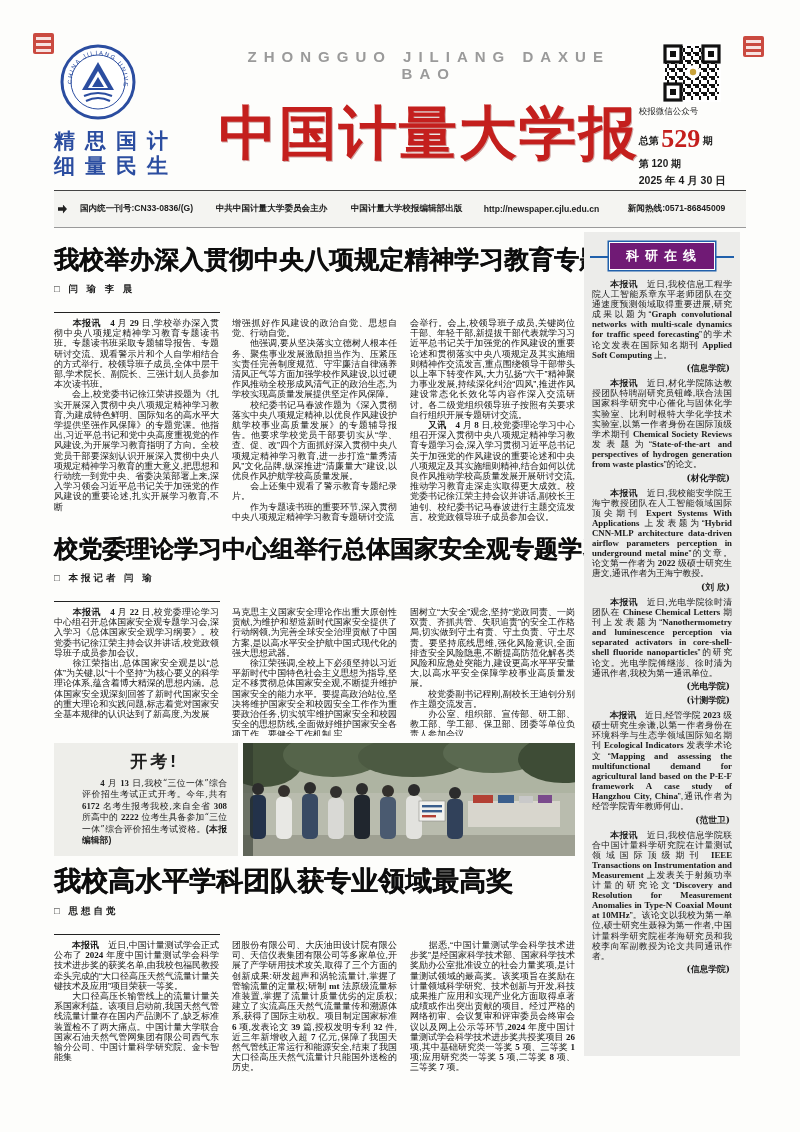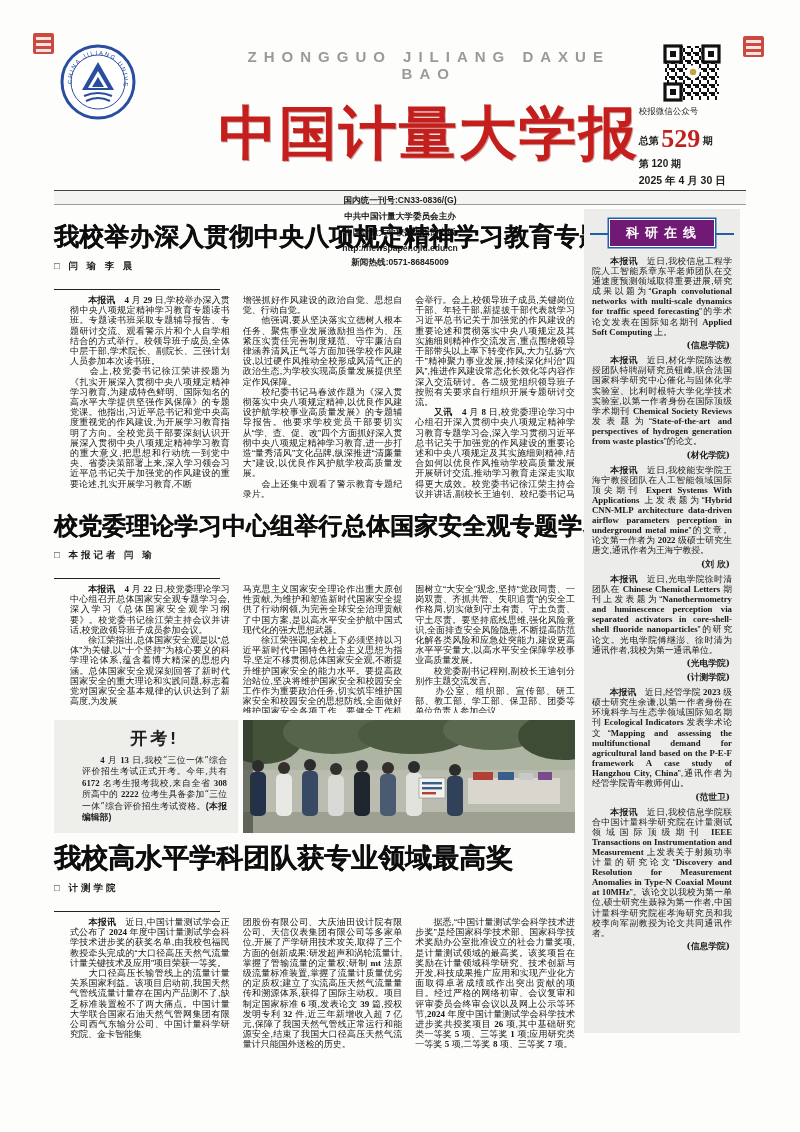--- a/index.html
+++ b/index.html
@@ -32,37 +32,37 @@
   .qr-caption { margin-top:4px; font-size:8.5px; color:#222; }
   .issue-line { margin-top:6px; white-space:nowrap; }
   .issue-line .no { color:#c41f1d; font-size:26px; font-weight:bold; font-family:"Liberation Serif",serif; vertical-align:-3px; }
   .issue-line .lab { font-size:10px; font-weight:bold; }
   .volume { margin-top:3px; font-size:10px; font-weight:bold; }
   .date { margin-top:3px; font-size:10.5px; font-weight:bold; }
 
   
   .infobar {
     margin:8px 54px 0 54px; border-top:1.5px solid #444; border-bottom:1px solid #9a9a9a;
-    background:#f4f4f1; height:15px; display:flex; align-items:center; gap:4px;
-    font-size:8.6px; font-weight:bold; color:#222; padding:0 4px;flex-direction:column;
+    background:#f4f4f1; height:38px; display:flex; align-items:center; gap:4px;
+    font-size:8.6px; font-weight:bold; color:#222; padding:0 4px;
   }
   .infobar span.it { flex:1; text-align:center; white-space:nowrap; }
   .arrow-marker { width:9px; height:9px; background:#222; clip-path:polygon(0 30%,55% 30%,55% 0,100% 50%,55% 100%,55% 70%,0 70%); }
 
   
   .content { display:flex; gap:9px; padding:4px 54px 0 54px; }
   main { width:521px; }
 
   h1.head { font-size:25px; line-height:31px; font-weight:900; letter-spacing:0px;
             text-align:center; color:#0d0d0d; text-shadow:.6px 0 0 currentColor; white-space:nowrap; }
   h1.head.h2 { font-size:24px; margin-top:12px; }
   h1.head.h3 { font-size:27px; text-align:left; margin-top:10px; white-space:nowrap; }
   .byline { width:166px; margin:8px 0 5px 0; border-bottom:1.5px solid #222;
             padding-bottom:16px; font-size:9.5px; font-weight:bold; letter-spacing:3px; }
-  .cols { display:flex; gap:13px;margin-left:16px; }
+  .cols { display:flex; gap:13px; }
   .col { flex:1; font-size:9px; line-height:10.2px; text-align:justify;
          white-space:pre-wrap; overflow:hidden; color:#161616; }
   .cols-a1 { height:203px; }
   .cols-a2 { height:129px; }
   .cols-a3 { height:152px; }
   .lat { font-weight:bold; font-family:"Liberation Serif", serif; }
 
   
   .photo-row { display:flex; gap:5px; height:113px; margin:7px 0 2px 0; }
   .caption-panel { width:184px; background:#eeeeea; padding:7px 11px 6px 28px; }
@@ -113,20 +113,24 @@
           </defs>
         <text font-size="6" fill="#2b4da0" letter-spacing="1.5" font-family="Liberation Sans, sans-serif">
           <textPath href="#ringArc" startOffset="4">CHINA JILIANG UNIVERSITY</textPath>
         </text>
         <polygon points="38,18 54,46 22,46" fill="#2b4da0"></polygon>
         <polygon points="38,27 48,44 28,44" fill="#ffffff"></polygon>
         <polygon points="38,33 44,43 32,43" fill="#2b4da0"></polygon>
         <path d="M 24,52 Q 38,46 52,52" fill="none" stroke="#2b4da0" stroke-width="2"></path>
         <path d="M 26,57 Q 38,51 50,57" fill="none" stroke="#2b4da0" stroke-width="2"></path>
       </svg>
+      <div class="motto">
+        <div>精思国计</div>
+        <div>细量民生</div>
+      </div>
     </div>
     <div class="title-col">
       <div class="romanized">ZHONGGUO  JILIANG  DAXUE  BAO</div>
       <div class="cn-title">中国计量大学报</div>
     </div>
     <div class="issue-col">
       <div class="qr-wrap">
         <svg width="58" height="58" viewBox="0 0 29 29">
           <rect width="29" height="29" fill="#fff"></rect>
           <defs>
@@ -265,21 +269,21 @@
                   <rect x="-1" y="14" width="16" height="40" rx="5" fill="#31415a"></rect>
                 </g>
             </g>
             <rect x="0" y="0" width="10" height="113" fill="#2e3429" opacity=".55"></rect>
           </svg>
         </div>
       </div>
 
       <article>
         <h1 class="head h3">我校高水平学科团队获专业领域最高奖</h1>
-        <div class="byline">□ 计测学院</div>
+        <div class="byline">□ 思想自觉</div>
         <div class="cols cols-a3">
           <div class="col">　　<b>本报讯</b>　近日,中国计量测试学会正式公布了 <span class="lat">2024</span> 年度中国计量测试学会科学技术进步奖的获奖名单,由我校包福民教授牵头完成的“大口径高压天然气流量计量关键技术及应用”项目荣获一等奖。
 　　大口径高压长输管线上的流量计量关系国家利益。该项目启动前,我国天然气管线流量计量存在国内产品测不了,缺乏标准装置检不了两大痛点。中国计量大学联合国家石油天然气管网集团有限公司西气东输分公司、中国计量科学研究院、金卡智能集</div>
           <div class="col">团股份有限公司、大庆油田设计院有限公司、天信仪表集团有限公司等多家单位,开展了产学研用技术攻关,取得了三个方面的创新成果:研发超声和涡轮流量计,掌握了管输流量的定量权;研制 <span class="lat">mt</span> 法原级流量标准装置,掌握了流量计质量优劣的定质权;建立了实流高压天然气流量量传和溯源体系,获得了国际主动权。项目制定国家标准 <span class="lat">6</span> 项,发表论文 <span class="lat">39</span> 篇,授权发明专利 <span class="lat">32</span> 件,近三年新增收入超 <span class="lat">7</span> 亿元,保障了我国天然气管线正常运行和能源安全,结束了我国大口径高压天然气流量计只能国外送检的历史。</div>
           <div class="col">　　据悉,“中国计量测试学会科学技术进步奖”是经国家科学技术部、国家科学技术奖励办公室批准设立的社会力量奖项,是计量测试领域的最高奖。该奖项旨在奖励在计量领域科学研究、技术创新与开发,科技成果推广应用和实现产业化方面取得卓著成绩或作出突出贡献的项目。经过严格的网络初审、会议复审和评审委员会终审会议以及网上公示等环节,<span class="lat">2024</span> 年度中国计量测试学会科学技术进步奖共授奖项目 <span class="lat">26</span> 项,其中基础研究类一等奖 <span class="lat">5</span> 项、三等奖 <span class="lat">1</span> 项;应用研究类一等奖 <span class="lat">5</span> 项,二等奖 <span class="lat">8</span> 项、三等奖 <span class="lat">7</span> 项。</div>
         </div>
       </article>
     </main>
 
     <aside>

